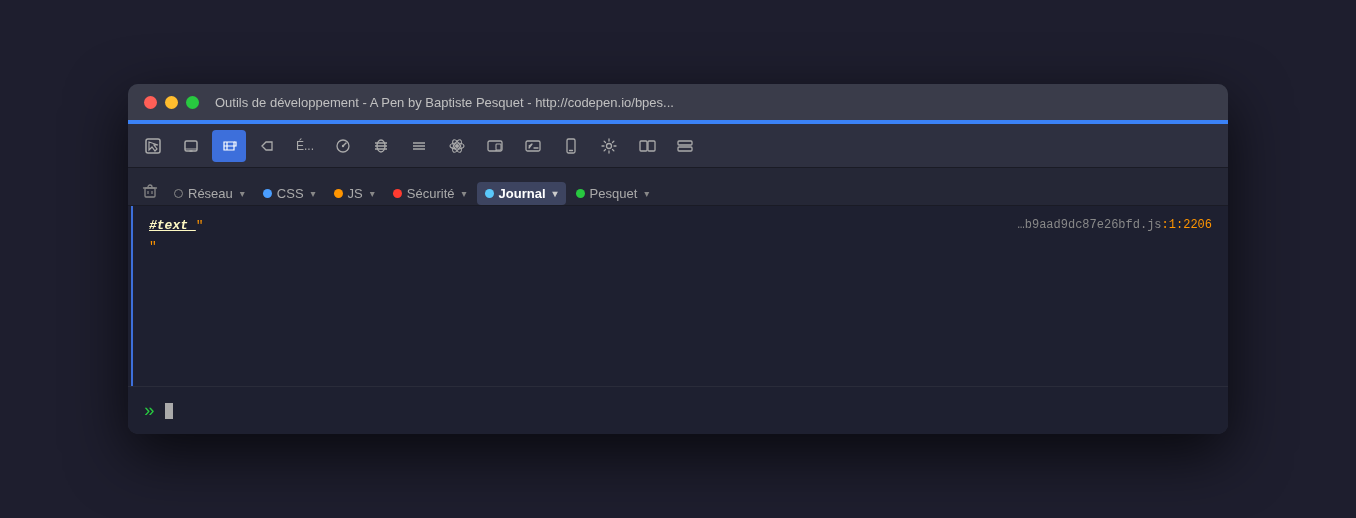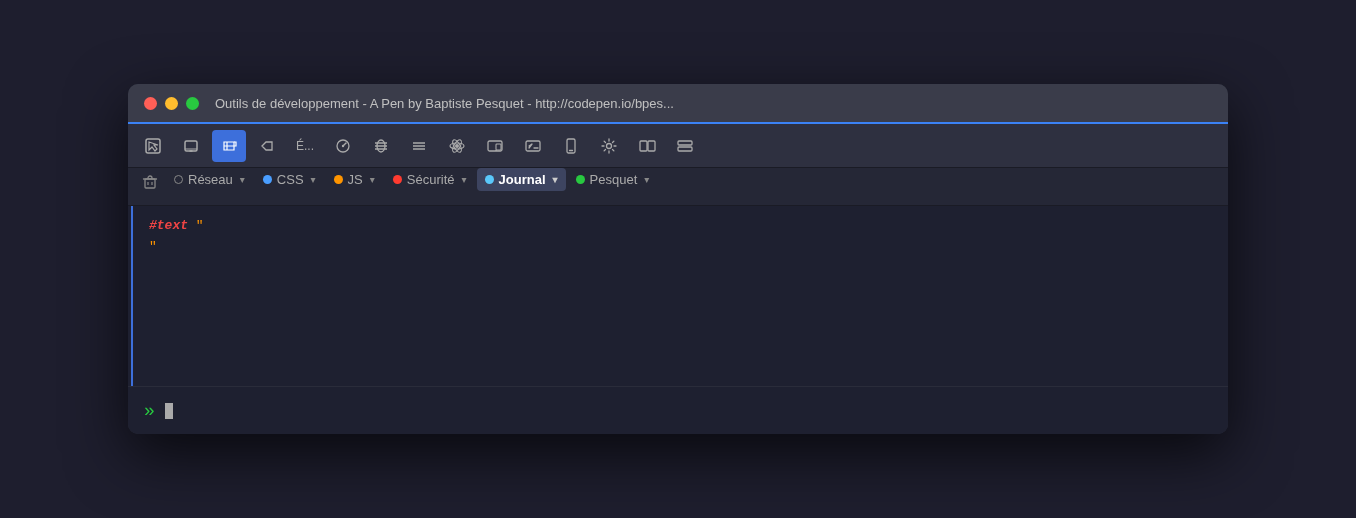--- a/index.html
+++ b/index.html
@@ -21,21 +21,21 @@
       background: #2b2d3a;
     }
 
     
     .title-bar {
       background: #3a3c4a;
       display: flex;
       align-items: center;
       padding: 0 16px;
       height: 40px;
-      border-bottom: 2px solid #3b82f6;
+      border-bottom: 4px solid #3b82f6;
     }
 
     .traffic-lights {
       display: flex;
       gap: 8px;
       margin-right: 16px;
     }
 
     .traffic-light {
       width: 13px;
@@ -82,21 +82,21 @@
 
     .toolbar-btn.active {
       background: #3d6fdb;
       color: #fff;
     }
 
     
     .tab-bar {
       background: #252736;
       display: flex;
-      align-items: flex-start;
+      align-items: flex-end;
       padding: 0 8px;
       height: 38px;
       border-bottom: 1px solid #1a1b25;
       gap: 2px;
     }
 
     .delete-btn {
       display: flex;
       align-items: center;
       justify-content: center;
@@ -171,21 +171,22 @@
       justify-content: space-between;
       align-items: flex-start;
     }
 
     .console-left {
       display: flex;
       flex-direction: column;
     }
 
     .text-node-label {
-      color: #ef4444;
+      color: #fef9c3;
+      text-decoration: underline;
     }
 
     .text-node-label em {
       font-style: italic;
       font-weight: bold;
     }
 
     .text-quote {
       color: #ff9500;
     }
@@ -393,20 +394,23 @@
     <div class="console-content">
       <div class="console-line">
         <div class="console-left">
           <div>
             <span class="text-node-label"><em>#text</em> </span><span class="text-quote">"</span>
           </div>
           <div>
             <span class="text-quote">"</span>
           </div>
         </div>
+        <div class="console-source">
+          <span class="source-file">…b9aad9dc87e26bfd</span><span class="source-file">.js</span><span class="source-location">:1:2206</span>
+        </div>
       </div>
     </div>
   </div>
 
   <div class="input-area">
     <span class="input-prompt">»</span>
     <div class="input-cursor"></div>
   </div>
 </div>
 

